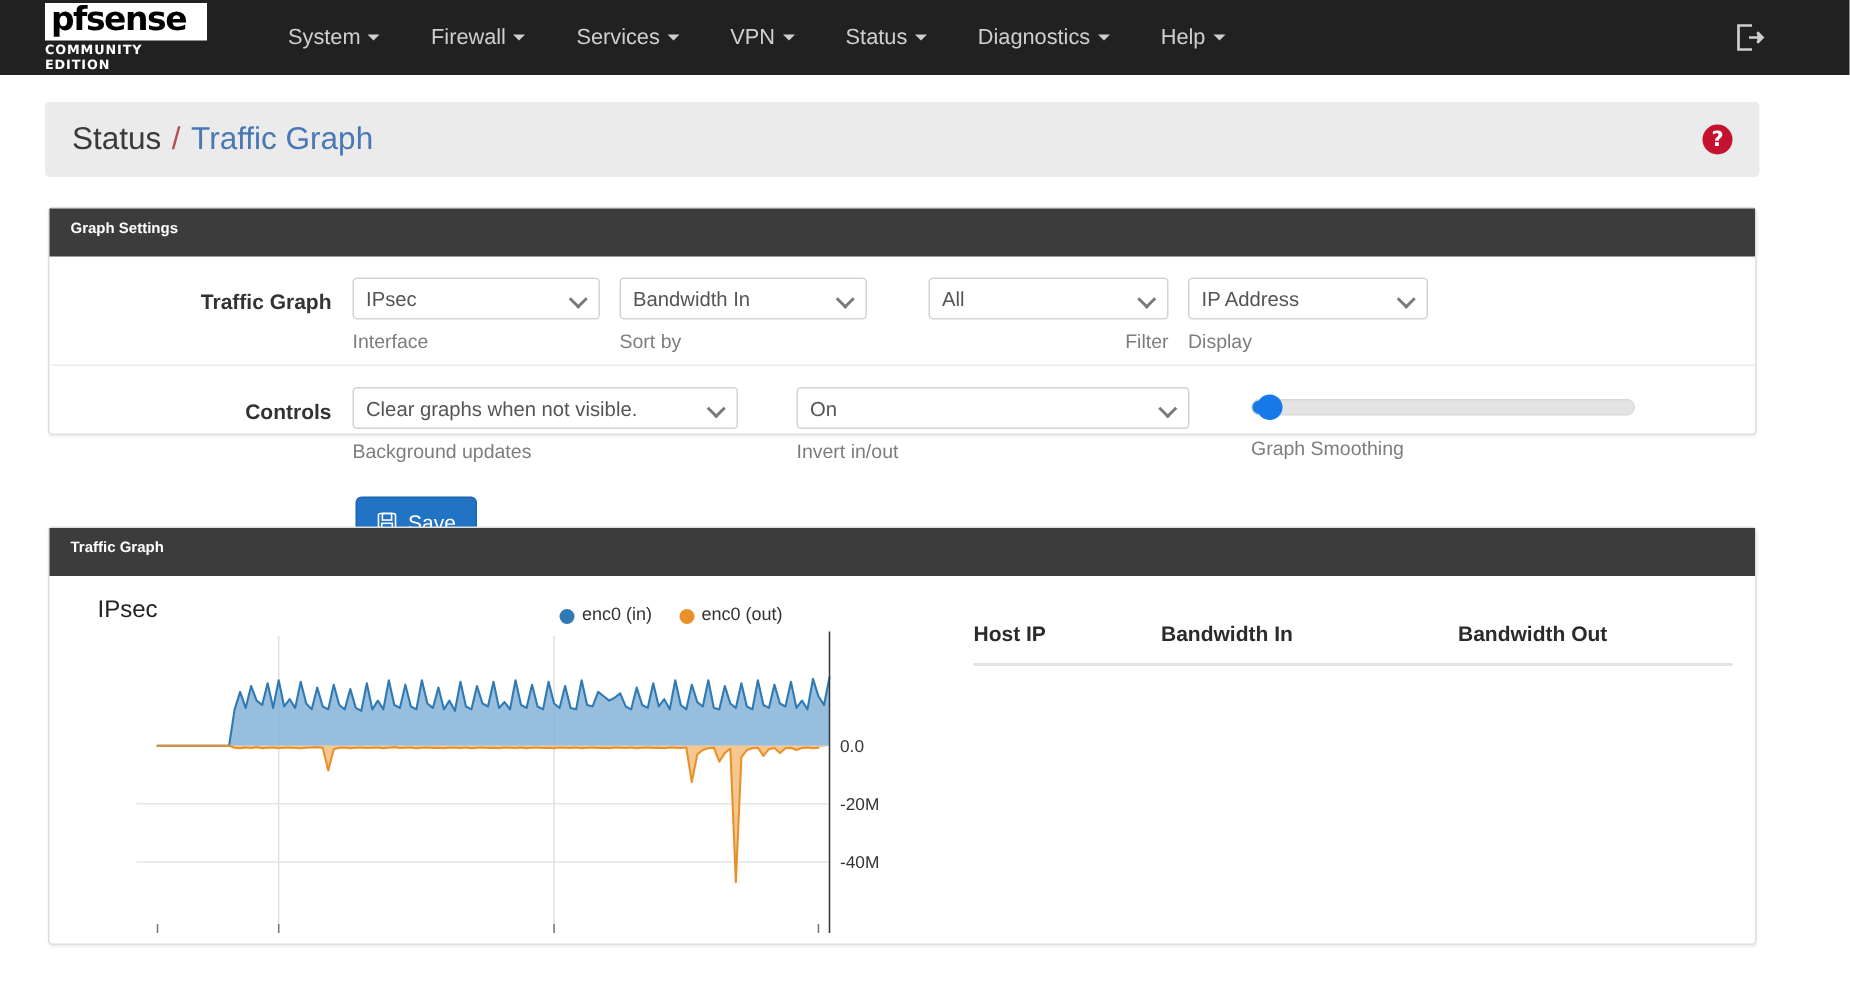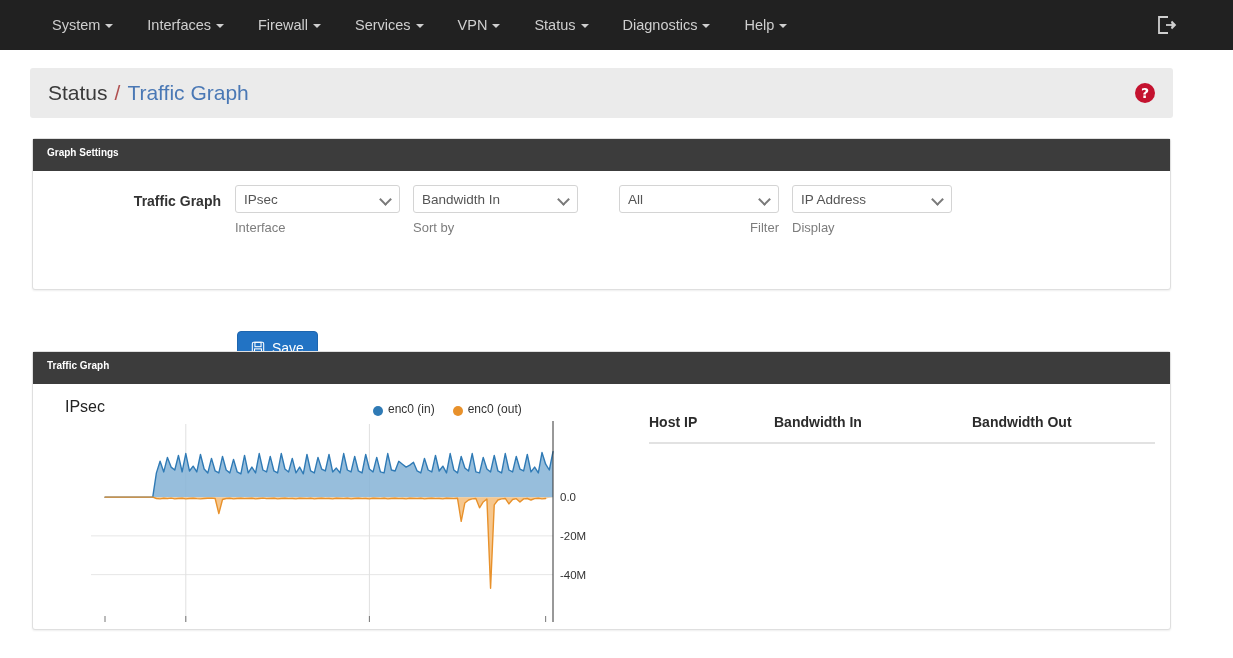--- a/index.html
+++ b/index.html
@@ -228,23 +228,26 @@
     padding: 0 0 12px 0;
     border-bottom: 2px solid #e2e2e2;
   }
   .th-hostip { width: 125px; }
   .th-bwin { width: 198px; }
 </style>
 </head>
 <body>
 
 <div class="navbar">
+  <div class="brand">
+    <div class="brand-logo">pfsense</div>
+    <div class="brand-sub">COMMUNITY EDITION</div>
+  </div>
   <div class="nav-items">
     <div class="nav-item"><span>System</span><span class="caret"></span></div>
-    <div class="nav-item"><span>Interfaces</span><span class="caret"></span></div>
     <div class="nav-item"><span>Firewall</span><span class="caret"></span></div>
     <div class="nav-item"><span>Services</span><span class="caret"></span></div>
     <div class="nav-item"><span>VPN</span><span class="caret"></span></div>
     <div class="nav-item"><span>Status</span><span class="caret"></span></div>
     <div class="nav-item"><span>Diagnostics</span><span class="caret"></span></div>
     <div class="nav-item"><span>Help</span><span class="caret"></span></div>
   </div>
   <div class="logout-btn">
     <svg width="24" height="24" viewBox="0 0 24 24" fill="none" stroke="#cfcfcf" stroke-width="1.8">
       <path d="M14 4 H5 V20 H14"></path>
@@ -281,20 +284,43 @@
       <div class="sel w160">All</div>
       <div class="field-sub">Filter</div>
     </div>
 
     <div class="field" style="">
       <div class="sel w160">IP Address</div>
       <div class="field-sub">Display</div>
     </div>
   </div>
 
+  <div class="form-row second">
+    <div class="row-label">Controls</div>
+
+    <div class="field">
+      <div class="sel w257">Clear graphs when not visible.</div>
+      <div class="field-sub">Background updates</div>
+    </div>
+
+    <div class="field" style="margin-left:26px;">
+      <div class="sel w262">On</div>
+      <div class="field-sub">Invert in/out</div>
+    </div>
+
+    <div class="field" style="margin-left:28px;">
+      <div class="slider-wrap">
+        <div class="slider-track">
+          <div class="slider-fill"></div>
+          <div class="slider-thumb"></div>
+        </div>
+      </div>
+      <div class="field-sub" style="margin-top:14px;">Graph Smoothing</div>
+    </div>
+  </div>
 </div>
 
 <div class="save-btn">
   <span class="save-icon">
     <svg width="14" height="14" viewBox="0 0 16 16" fill="none" stroke="#ffffff" stroke-width="1.2">
       <rect x="1.5" y="1.5" width="13" height="13" rx="1.5"></rect>
       <rect x="4.5" y="1.5" width="7" height="5"></rect>
       <rect x="4" y="9" width="8" height="5.5"></rect>
     </svg>
   </span>

